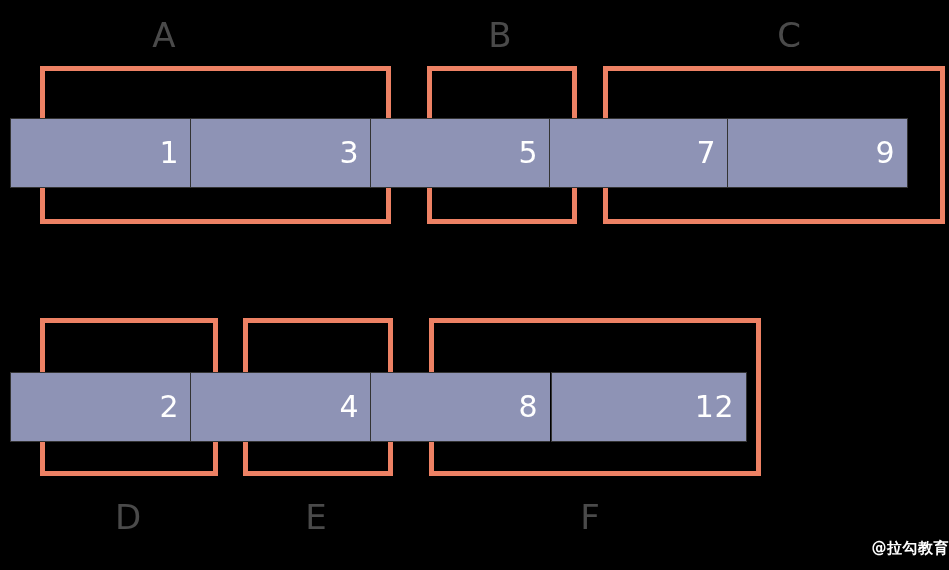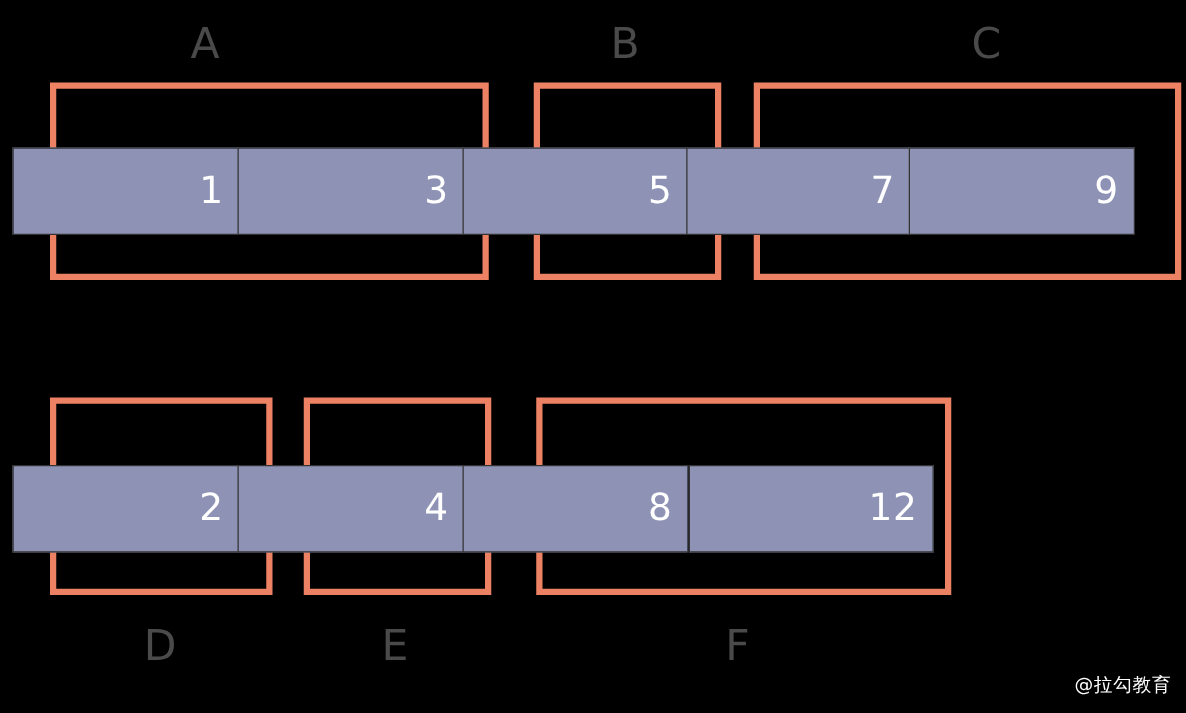--- a/index.html
+++ b/index.html
@@ -59,25 +59,25 @@
     color: #4A4A4A;
     font-size: 34px;
     line-height: 1;
     text-align: center;
     white-space: nowrap;
   }
 
   
   .watermark {
     position: absolute;
-    right: 12px;
+    right: 0;
     bottom: 12px;
     color: #FFFFFF;
     font-size: 15px;
-    font-weight: normal;
+    font-weight: bold;
     letter-spacing: 0.5px;
     white-space: nowrap;
   }
 </style>
 </head>
 <body>
 
 <div id="canvas">
 
   <div>

